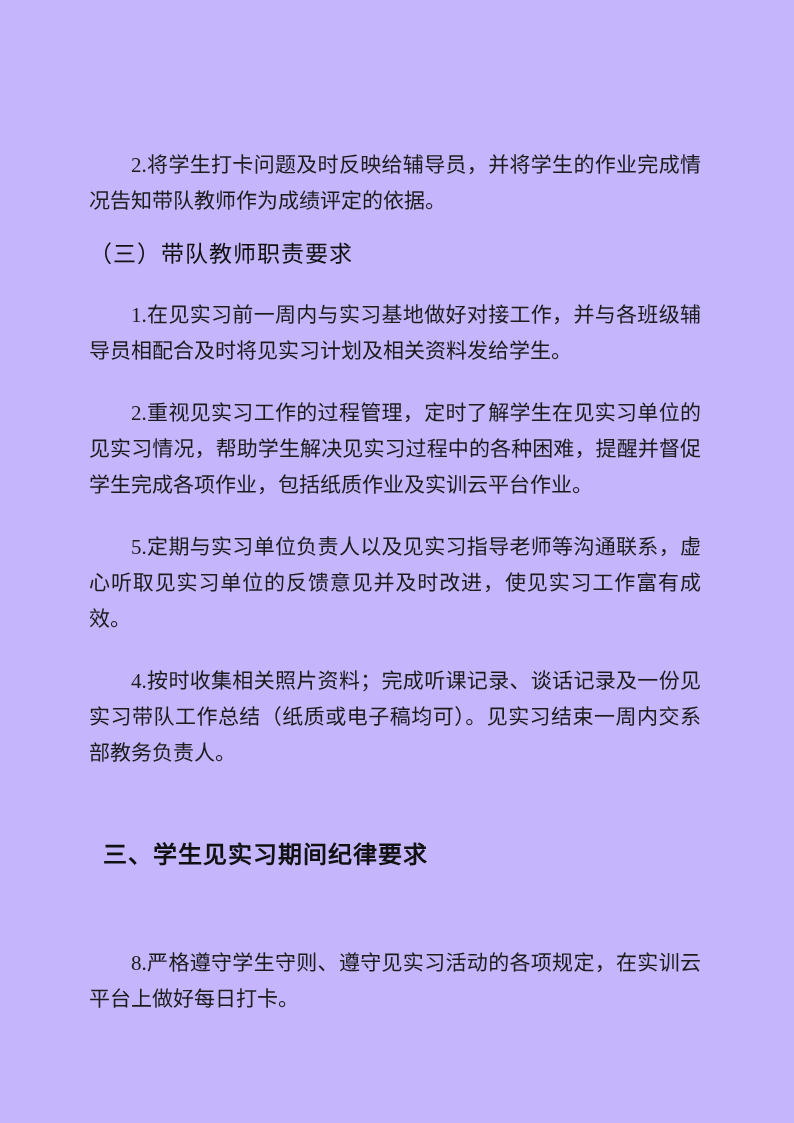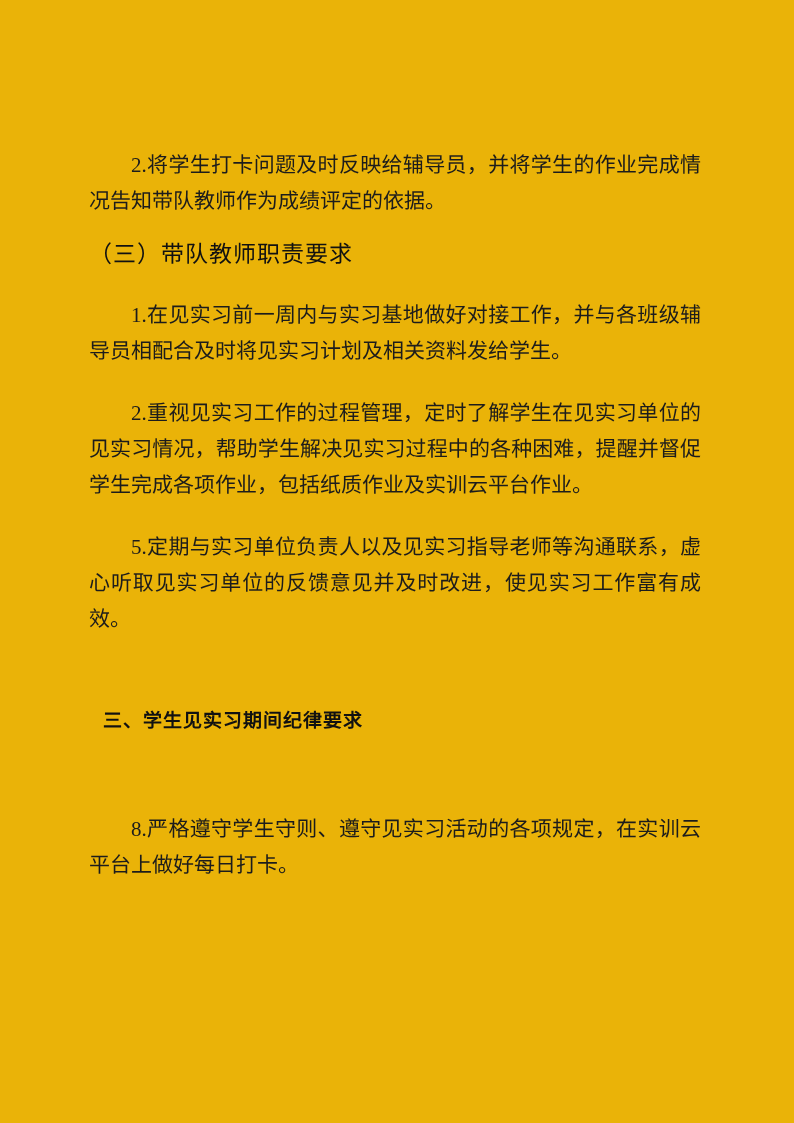--- a/index.html
+++ b/index.html
@@ -6,21 +6,21 @@
   html, body {
     margin: 0;
     padding: 0;
     background: #ffffff;
   }
   .page {
     position: relative;
     width: 794px;
     height: 1123px;
     margin: 0 auto;
-    background: #eab308;
+    background: #c4b5fd;
     overflow: hidden;
     box-sizing: border-box;
     padding: 147px 93px 0 89px;
     font-family: "Liberation Serif", "DejaVu Serif", serif;
     color: #1c1c1c;
   }
   .doc-content {
     width: 612px;
   }
   p.paragraph {
@@ -41,37 +41,38 @@
     font-weight: normal;
     font-size: 23px;
     line-height: 34px;
     color: #111111;
     margin: 18px 0 0 0;
     letter-spacing: 1px;
   }
   h1.heading1 {
     font-family: "Liberation Serif", "DejaVu Serif", serif;
     font-weight: bold;
-    font-size: 19px;
+    font-size: 24px;
     line-height: 40px;
     color: #111111;
     margin: 64px 0 0 0;
     padding-left: 14px;
     letter-spacing: 1px;
   }
   p.paragraph.after-h1 {
     margin-top: 70px;
   }
 </style>
 </head>
 <body>
 
 <div class="page">
   <div class="doc-content" id="doc-content">
       <p class="paragraph first">2.将学生打卡问题及时反映给辅导员，并将学生的作业完成情况告知带队教师作为成绩评定的依据。</p>
       <h2 class="heading3">（三）带队教师职责要求</h2>
       <p class="paragraph">1.在见实习前一周内与实习基地做好对接工作，并与各班级辅导员相配合及时将见实习计划及相关资料发给学生。</p>
       <p class="paragraph">2.重视见实习工作的过程管理，定时了解学生在见实习单位的见实习情况，帮助学生解决见实习过程中的各种困难，提醒并督促学生完成各项作业，包括纸质作业及实训云平台作业。</p>
       <p class="paragraph">5.定期与实习单位负责人以及见实习指导老师等沟通联系，虚心听取见实习单位的反馈意见并及时改进，使见实习工作富有成效。</p>
+      <p class="paragraph">4.按时收集相关照片资料；完成听课记录、谈话记录及一份见实习带队工作总结（纸质或电子稿均可）。见实习结束一周内交系部教务负责人。</p>
       <h1 class="heading1">三、学生见实习期间纪律要求</h1>
       <p class="paragraph after-h1">8.严格遵守学生守则、遵守见实习活动的各项规定，在实训云平台上做好每日打卡。</p>
     </div>
 </div>
 
 </body></html>

